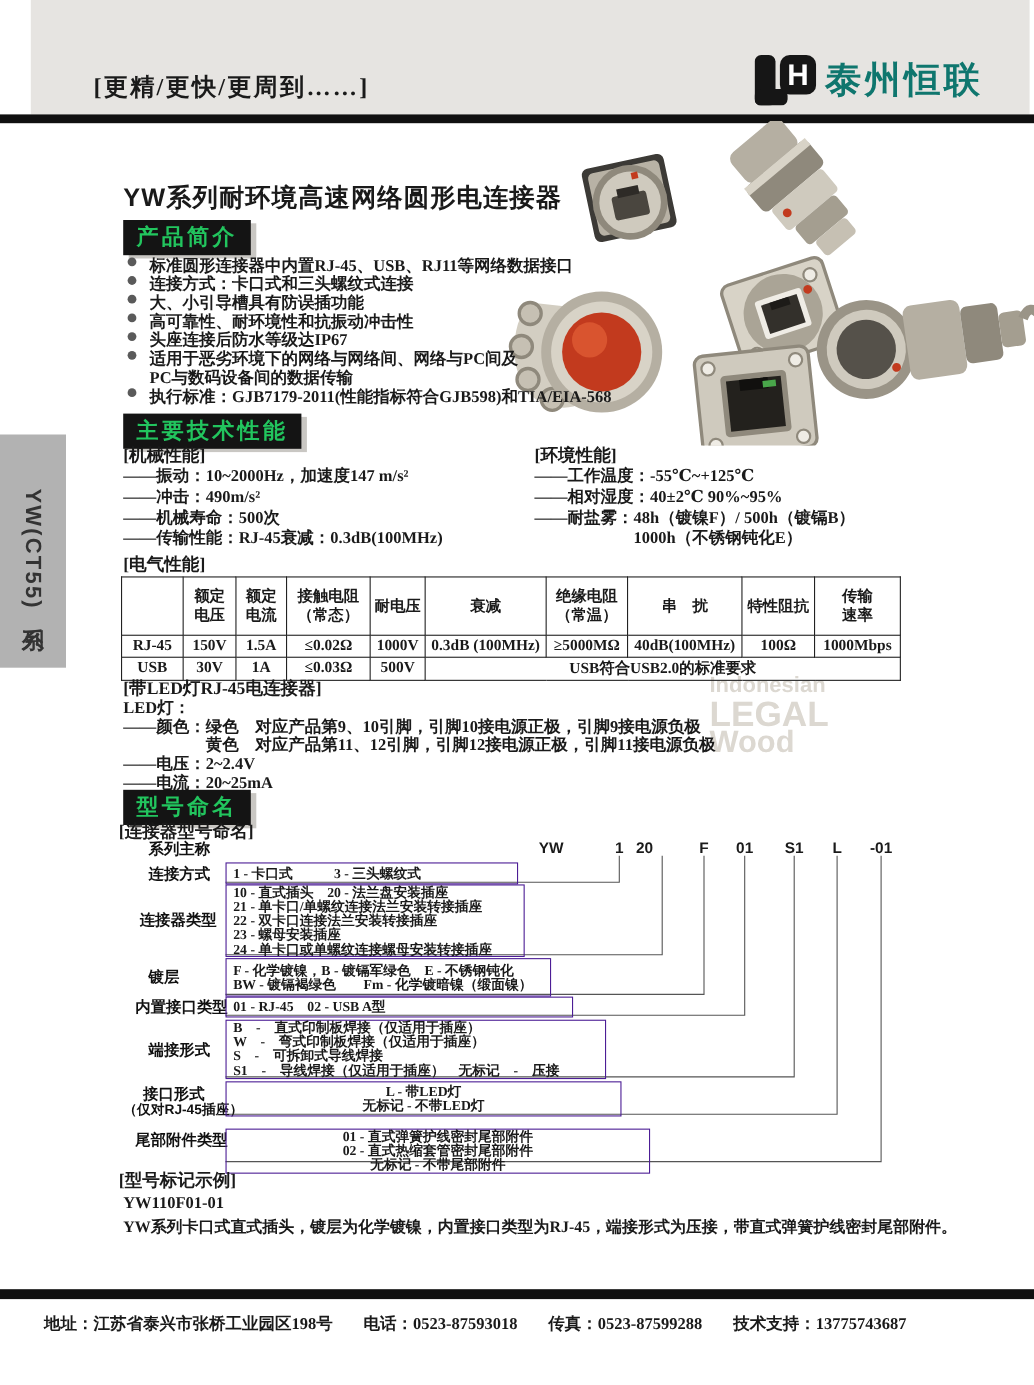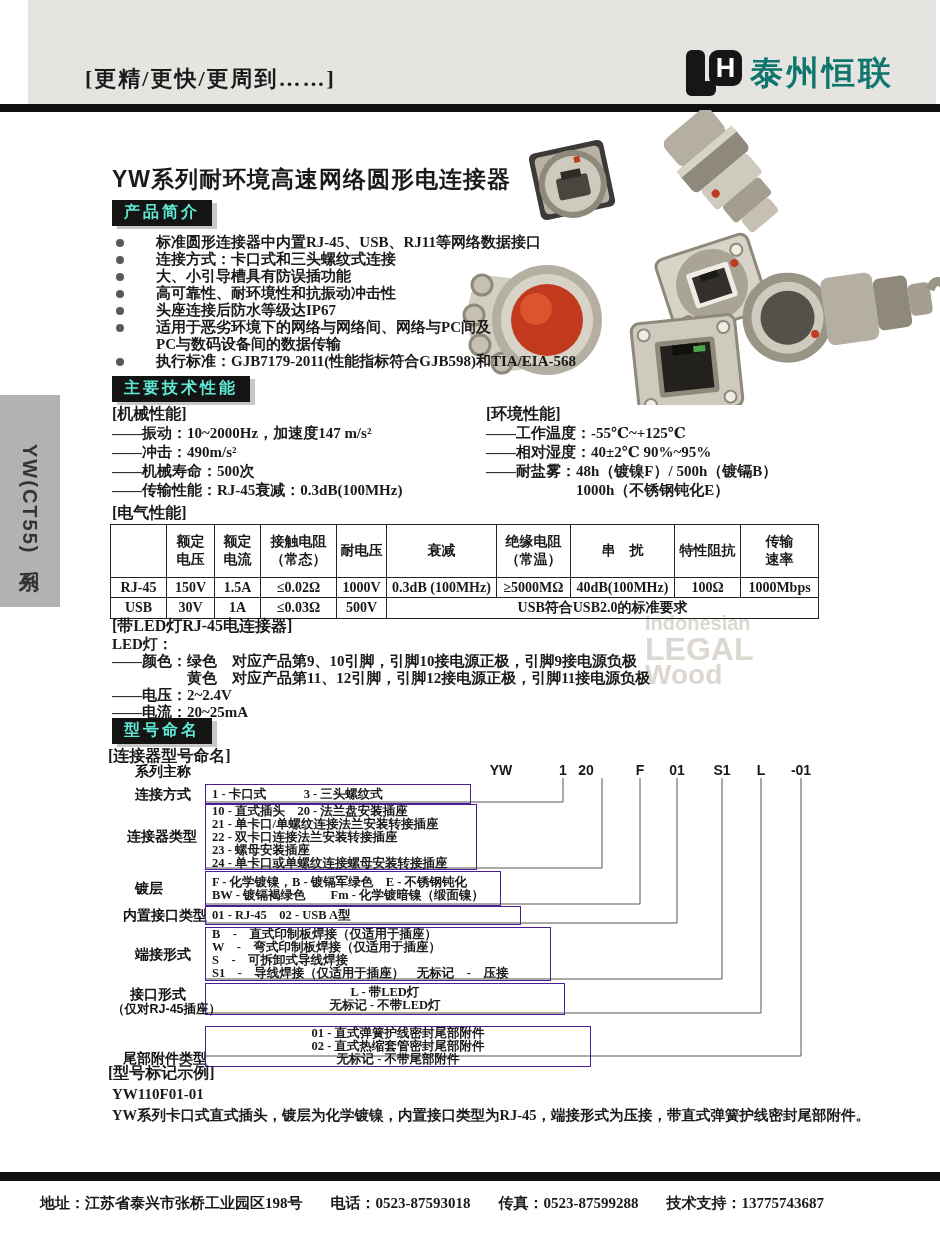--- a/index.html
+++ b/index.html
@@ -13,26 +13,26 @@
   .brand{left:686px;top:50px;display:flex;align-items:center;gap:8px;}
   .brand-name{font-size:33px;font-weight:900;letter-spacing:3px;color:#0f766e;}
   .blackbar{left:0;width:940px;height:8px;background:#101010;}
   
   .sidetab{left:0;top:395px;width:60px;height:212px;background:#b2b2b2;
            display:flex;align-items:center;justify-content:center;}
   .sidetab span{writing-mode:vertical-rl;font-size:20px;font-weight:700;color:#333;
                 font-family:"Liberation Sans",sans-serif;letter-spacing:2px;}
   
   .pagetitle{left:112px;top:164px;font-size:23px;font-weight:900;letter-spacing:1px;}
-  .badge{background:#141414;color:#5eead4;font-weight:900;font-size:16px;letter-spacing:3px;
+  .badge{background:#141414;color:#22c55e;font-weight:900;font-size:20px;letter-spacing:3px;
          padding:2px 12px 3px 12px;box-shadow:5px 3px 0 #c9c7c3;}
   .ttl{font-size:16px;font-weight:700;}
   
   .bullets{left:116px;top:234px;width:470px;font-size:15px;font-weight:600;}
-  .bullets .it{display:flex;align-items:center;height:17px;line-height:17px;gap:20px;}
+  .bullets .it{display:flex;height:17px;line-height:17px;}
   .dot{width:8px;height:8px;border-radius:50%;background:#5a5a5a;margin-right:12px;flex:0 0 8px;}
   .it.cont .dot{visibility:hidden;}
   
   .lines div{height:19px;line-height:19px;font-size:15px;font-weight:600;}
   .ledlines div{height:17px;line-height:17px;font-size:15px;font-weight:600;}
   
   table.spec{border-collapse:collapse;font-size:14px;font-weight:600;}
   table.spec th,table.spec td{border:1px solid #222;text-align:center;padding:1px 2px;}
   table.spec th{white-space:pre-line;font-weight:700;height:50px;}
   table.spec td{height:17px;}
@@ -294,21 +294,21 @@
   <span class="code" style="left:671px;">-01</span>
 
   <span class="lbl" style="left:23px;top:3px;">系列主称</span>
   <span class="lbl" style="left:23px;top:26px;">连接方式</span>
   <span class="lbl" style="left:15px;top:68px;">连接器类型</span>
   <span class="lbl" style="left:23px;top:120px;">镀层</span>
   <span class="lbl" style="left:11px;top:147px;">内置接口类型</span>
   <span class="lbl" style="left:23px;top:186px;">端接形式</span>
   <span class="lbl" style="left:18px;top:226px;">接口形式</span>
   <span class="lbl" style="left:0px;top:241px;font-size:12.5px;">（仅对RJ-45插座）</span>
-  <span class="lbl" style="left:11px;top:268px;margin-top:22px;">尾部附件类型</span>
+  <span class="lbl" style="left:11px;top:268px;">尾部附件类型</span>
 
   <div class="box" style="left:93px;top:24px;width:252px;height:18px;">
       <div>1 - 卡口式　　　3 - 三头螺纹式</div>
     </div>
   <div class="box" style="left:93px;top:44px;width:258px;height:64px;">
       <div>10 - 直式插头　20 - 法兰盘安装插座</div>
       <div>21 - 单卡口/单螺纹连接法兰安装转接插座</div>
       <div>22 - 双卡口连接法兰安装转接插座</div>
       <div>23 - 螺母安装插座</div>
       <div>24 - 单卡口或单螺纹连接螺母安装转接插座</div>

